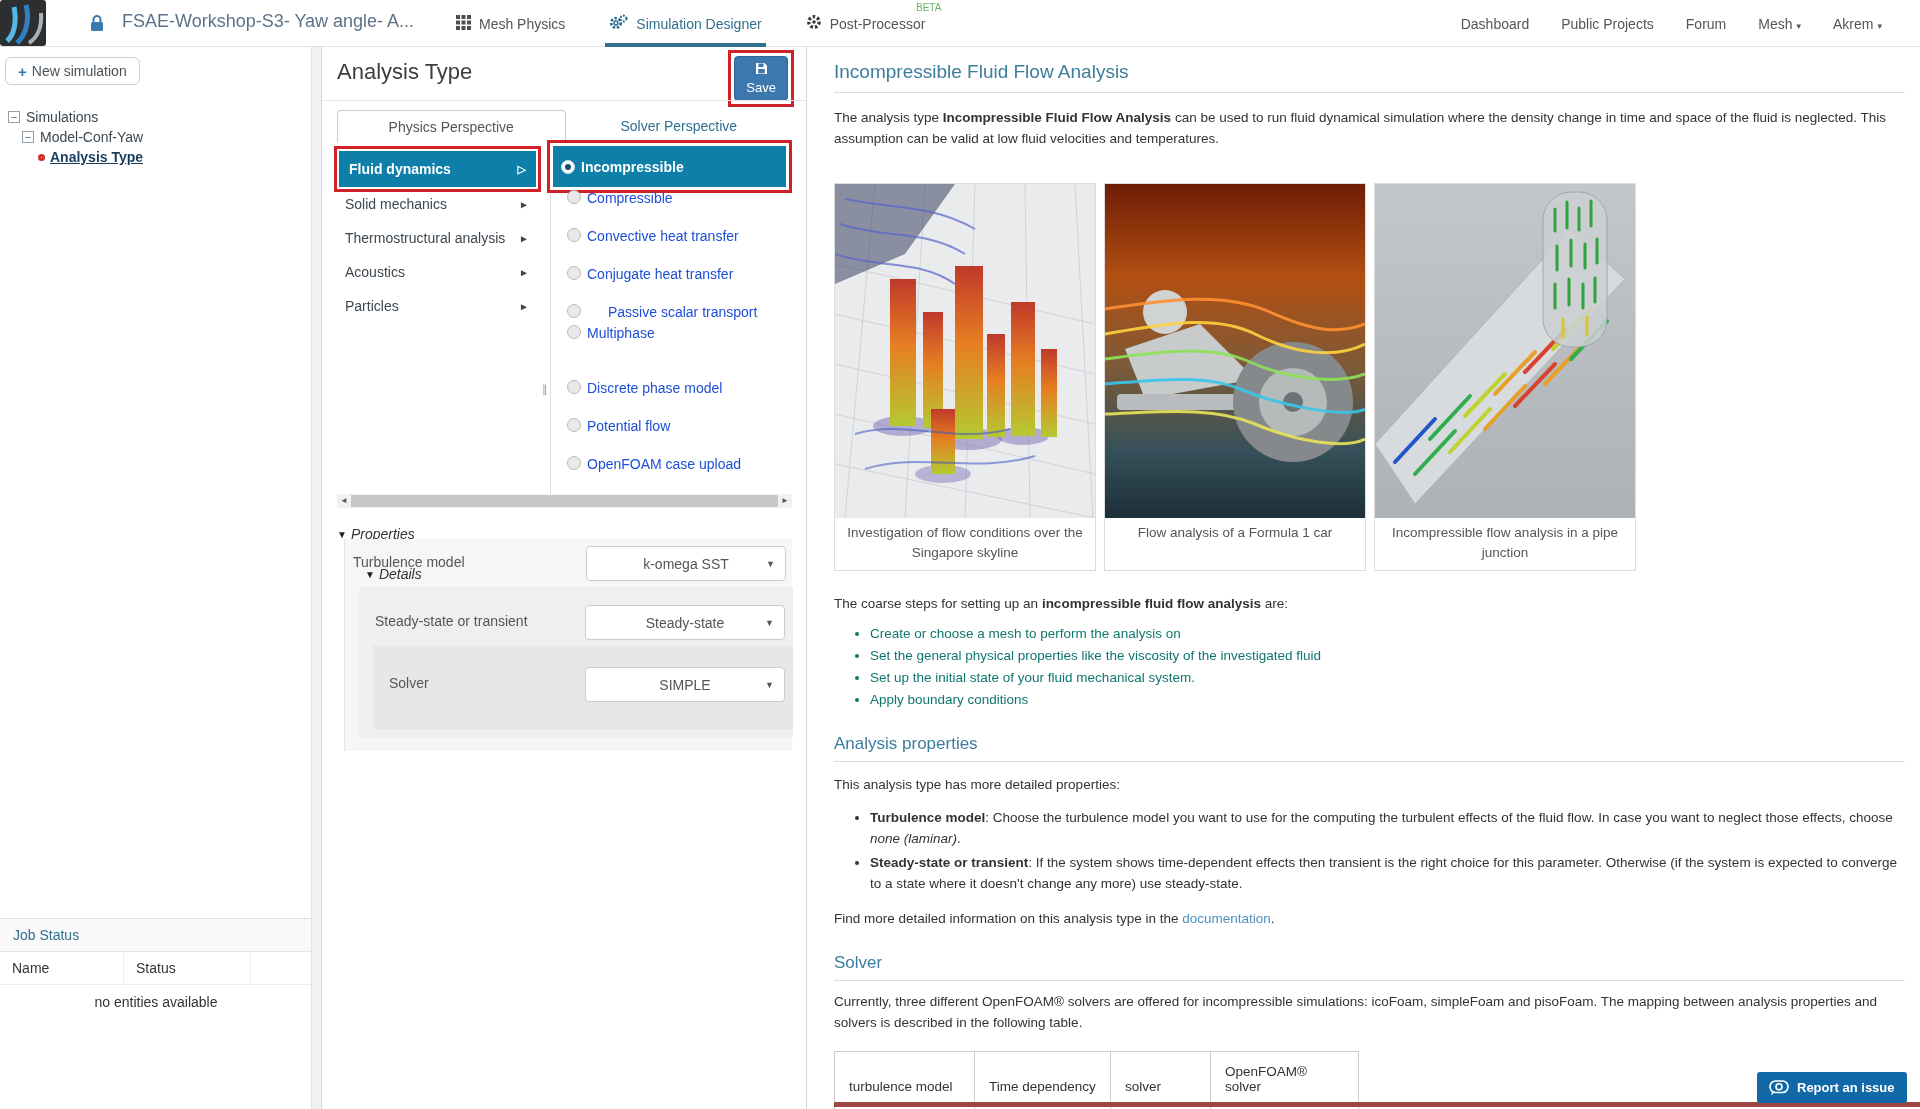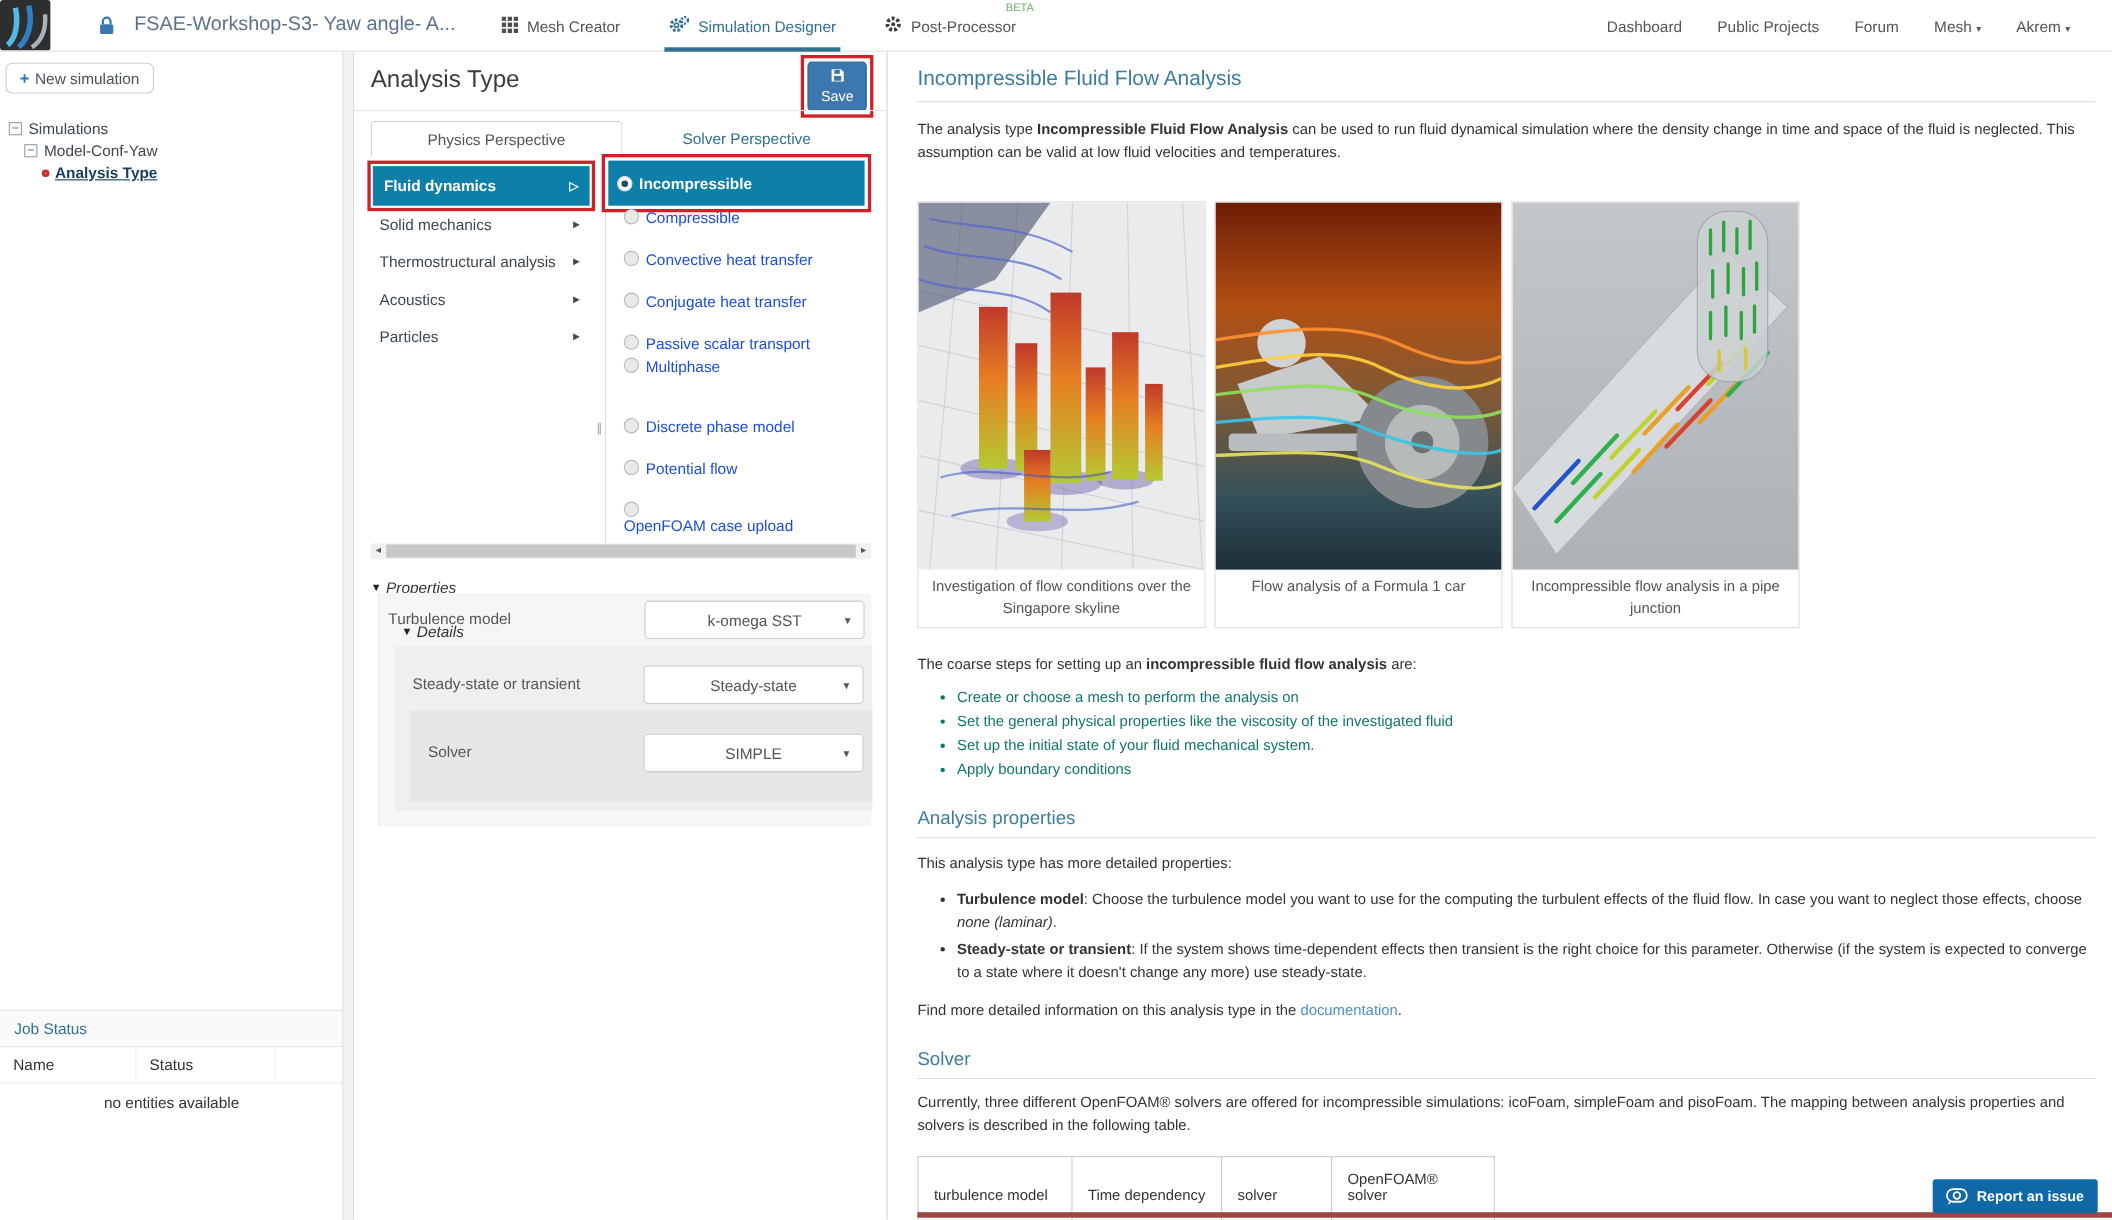--- a/index.html
+++ b/index.html
@@ -142,21 +142,21 @@
               <rect x="11" y="0" width="4" height="4"></rect>
             <rect x="0" y="5.5" width="4" height="4"></rect>
               <rect x="5.5" y="5.5" width="4" height="4"></rect>
               <rect x="11" y="5.5" width="4" height="4"></rect>
             <rect x="0" y="11" width="4" height="4"></rect>
               <rect x="5.5" y="11" width="4" height="4"></rect>
               <rect x="11" y="11" width="4" height="4"></rect>
           </g>
         </svg>
       </span>
-      <span>Mesh Creator</span>
+      <span>Mesh Physics</span>
     </div>
     <div class="nav-tab active">
       <span>
         <svg width="19" height="17" viewBox="0 0 19 17">
           <g fill="none" stroke="#31708f">
             <circle cx="7" cy="9" r="4.8" stroke-width="2.8" stroke-dasharray="2.4 1.7"></circle>
             <circle cx="7" cy="9" r="1.9" stroke-width="1.5"></circle>
             <circle cx="14.5" cy="4.5" r="2.9" stroke-width="2.2" stroke-dasharray="1.8 1.4"></circle>
           </g>
         </svg>
@@ -272,37 +272,37 @@
         <span>Compressible</span>
       </div>
     <div class="opt-item" style="top:85px;">
         <span class="radio"></span>
         <span>Convective heat transfer</span>
       </div>
     <div class="opt-item" style="top:123px;">
         <span class="radio"></span>
         <span>Conjugate heat transfer</span>
       </div>
-    <div class="opt-item" style="top:161px;">
+    <div class="opt-item" style="top:161px;gap:21px;">
         <span class="radio"></span>
         <span>Passive scalar transport</span>
       </div>
     <div class="opt-item" style="top:182px;">
         <span class="radio"></span>
         <span>Multiphase</span>
       </div>
     <div class="opt-item" style="top:237px;">
         <span class="radio"></span>
         <span>Discrete phase model</span>
       </div>
     <div class="opt-item" style="top:275px;">
         <span class="radio"></span>
         <span>Potential flow</span>
       </div>
-    <div class="opt-item" style="top:313px;flex-direction:column;">
+    <div class="opt-item" style="top:313px;">
         <span class="radio"></span>
         <span>OpenFOAM case upload</span>
       </div>
   </div>
 
   <div class="hscroll">
     <div class="hs-arrow hs-left"></div>
     <div class="hs-thumb"></div>
     <div class="hs-arrow hs-right"></div>
   </div>

